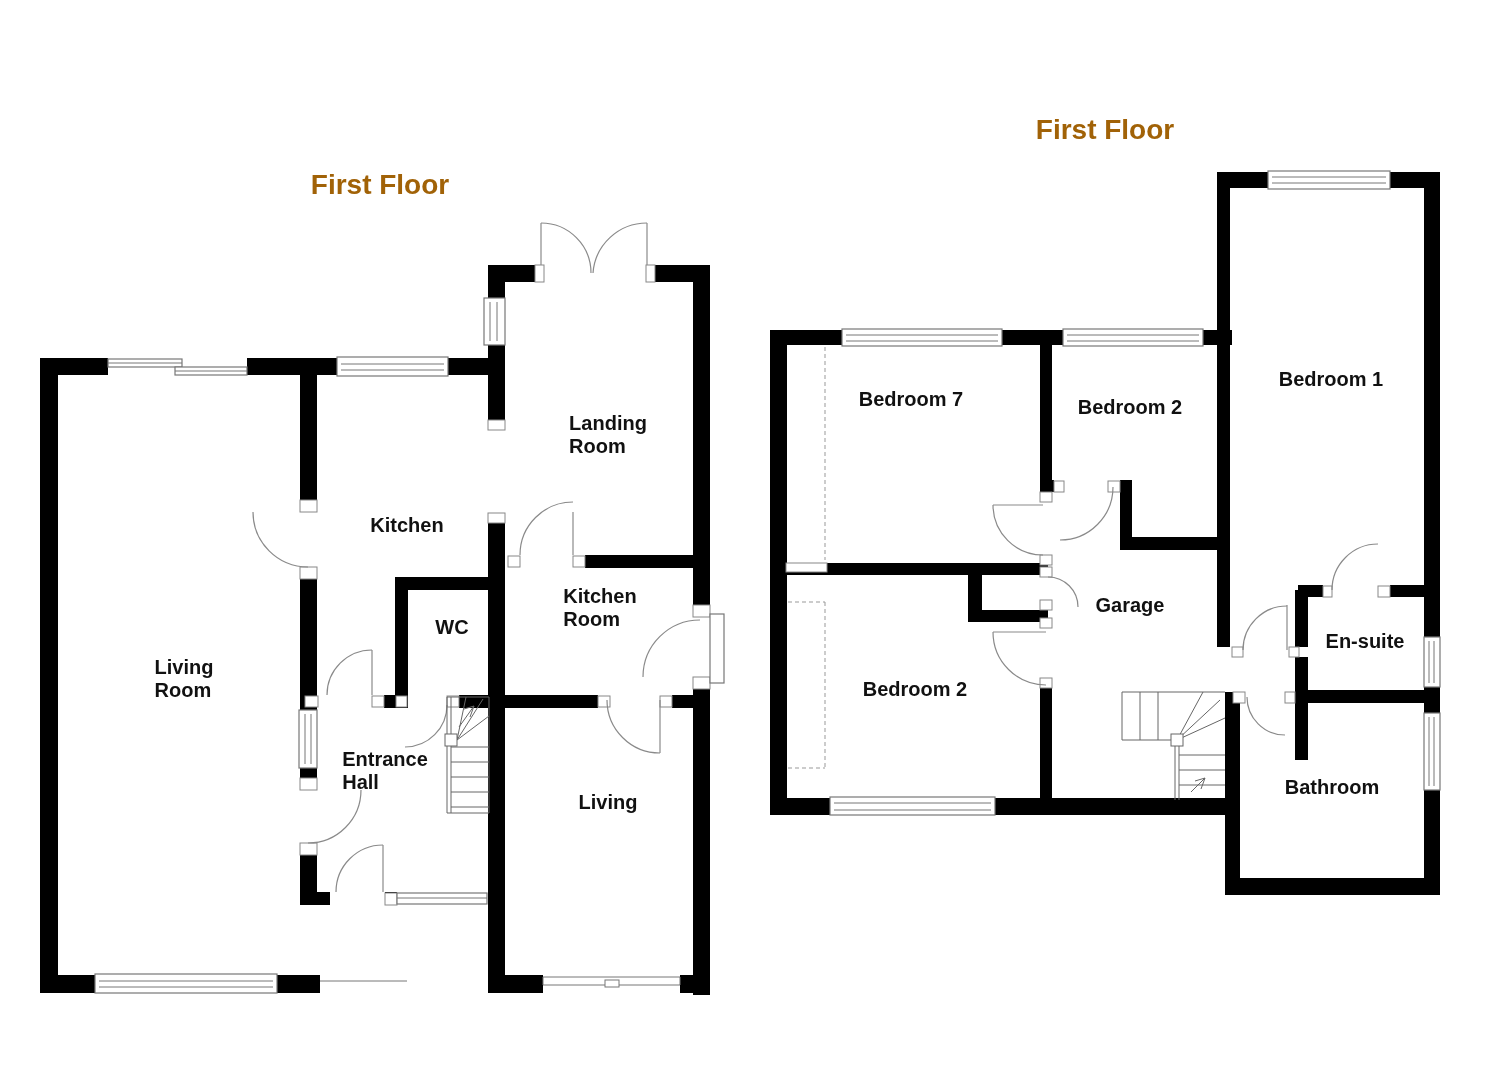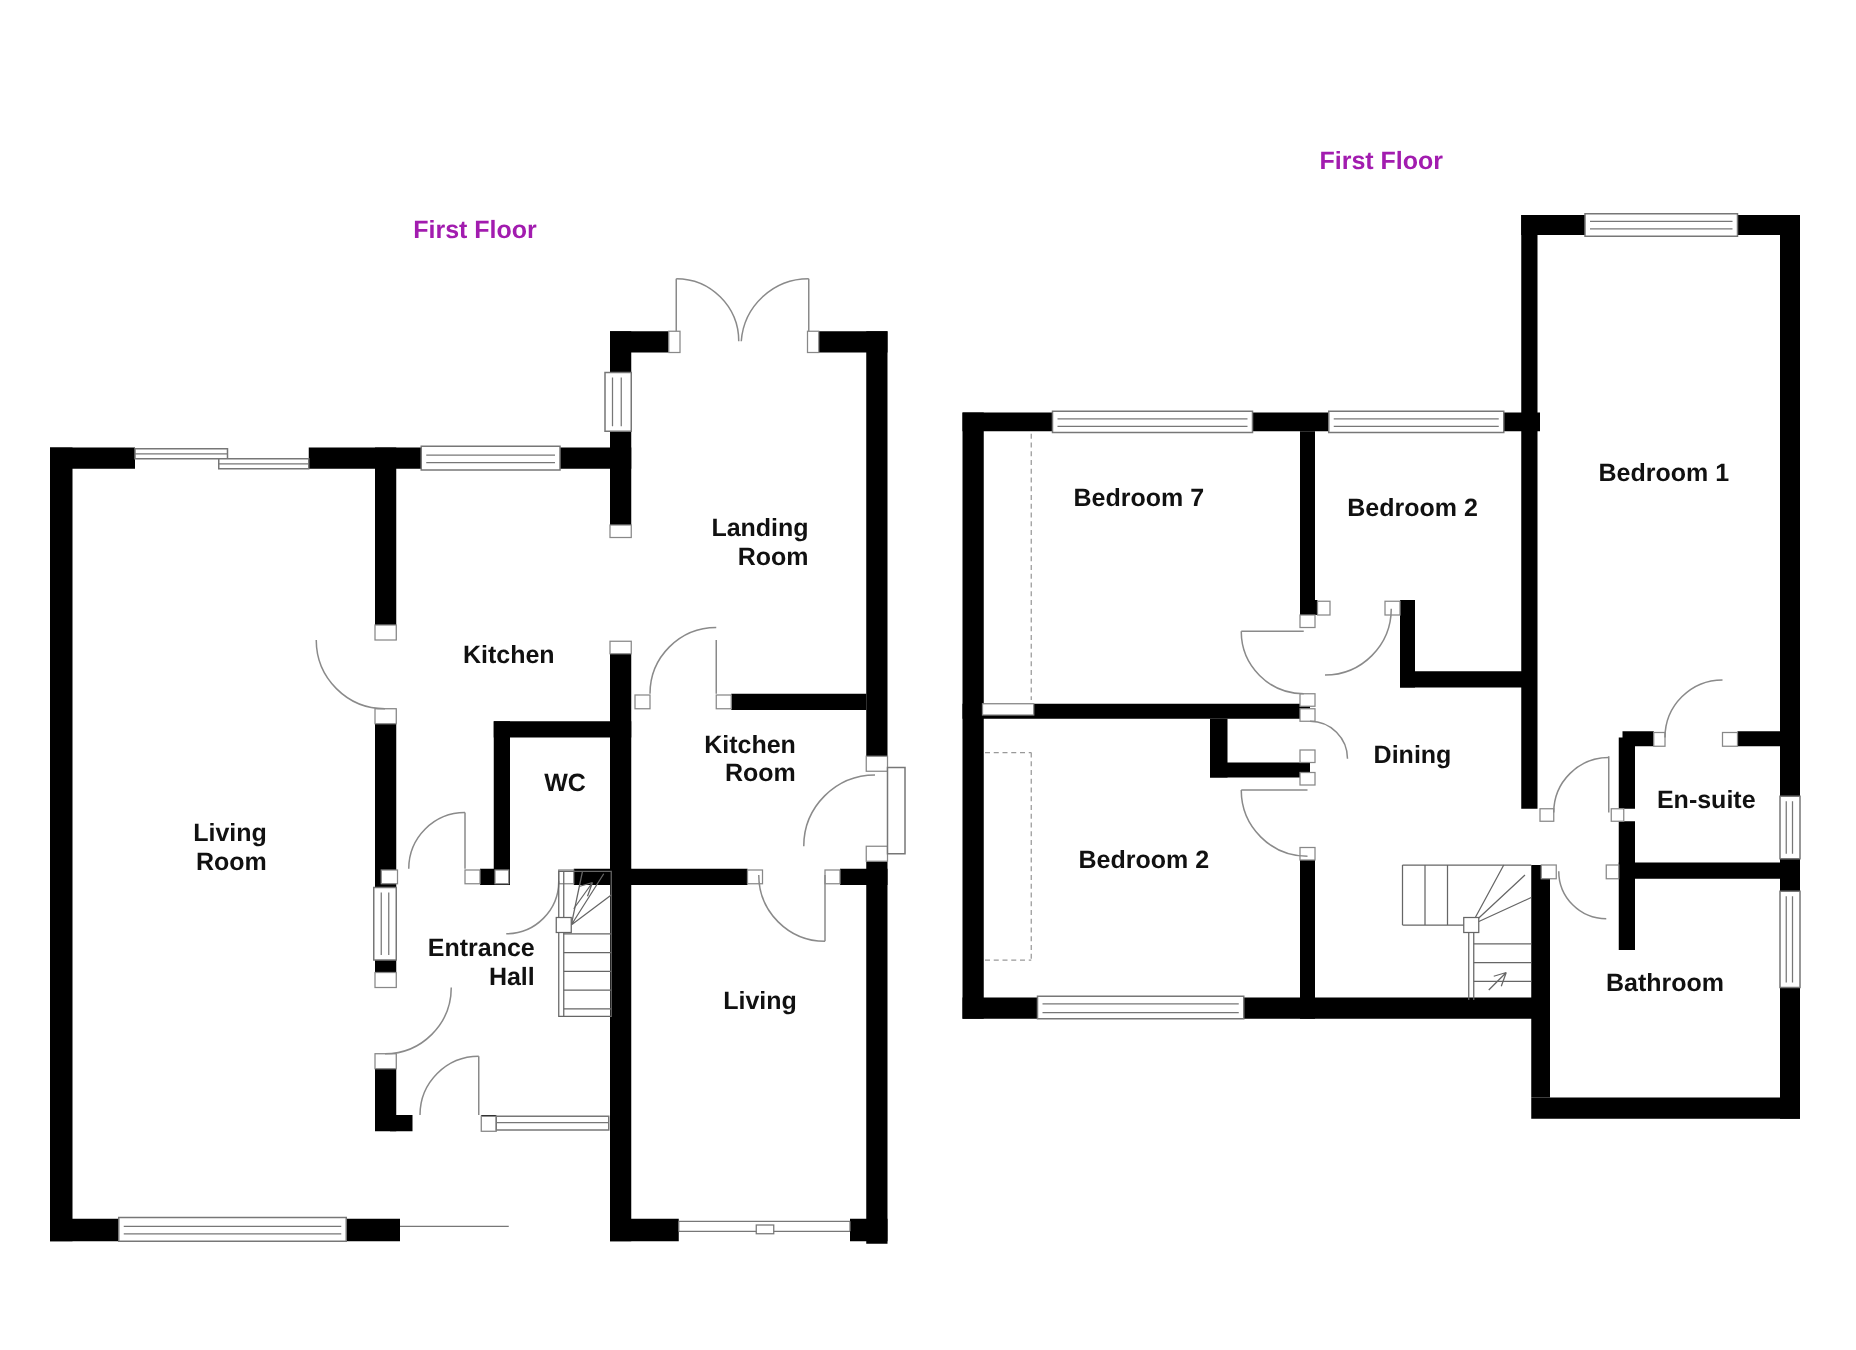--- a/index.html
+++ b/index.html
@@ -1,23 +1,23 @@
 <!DOCTYPE html>
 <html><head>
 <meta charset="utf-8">
 <style>
   html,body{margin:0;padding:0;background:#fff;}
   .plan{position:relative;width:1485px;height:1080px;background:#fff;overflow:hidden;
         font-family:"Liberation Sans",sans-serif;}
   .plan svg{position:absolute;left:0;top:0;}
-  .room-label{position:absolute;transform:translate(-50%,-50%);text-align:right;
+  .room-label{position:absolute;transform:translate(-50%,-50%);text-align:left;
               font-weight:bold;font-size:20px;line-height:23px;color:#111;white-space:nowrap;}
   .room-label span{display:block;}
   .floor-title{position:absolute;transform:translate(-50%,-50%);font-weight:bold;
-               font-size:20px;color:#a21caf;white-space:nowrap;}
+               font-size:28px;color:#a16207;white-space:nowrap;}
   .walls rect{fill:#000;}
   .jambs rect{fill:#fff;stroke:#888;stroke-width:1;}
   .win rect{fill:#fff;stroke:#777;stroke-width:1.2;}
   .win line{stroke:#777;stroke-width:1;}
   .doors path{fill:none;stroke:#8a8a8a;stroke-width:1.2;}
   .stairs path,.stairs line{fill:none;stroke:#666;stroke-width:1;}
   .stairs rect{fill:#fff;stroke:#666;stroke-width:1;}
   .dashed path{fill:none;stroke:#999;stroke-width:1;stroke-dasharray:4,3;}
   .thin path{fill:none;stroke:#777;stroke-width:1;}
   .thin rect{fill:#fff;stroke:#777;stroke-width:1;}
@@ -316,21 +316,21 @@
   <div class="room-label" style="left:911px;top:399px;">
     <span>Bedroom 7</span>
   </div>
   <div class="room-label" style="left:1130px;top:407px;">
     <span>Bedroom 2</span>
   </div>
   <div class="room-label" style="left:1331px;top:379px;">
     <span>Bedroom 1</span>
   </div>
   <div class="room-label" style="left:1130px;top:605px;">
-    <span>Dining</span>
+    <span>Garage</span>
   </div>
   <div class="room-label" style="left:1365px;top:641px;">
     <span>En-suite</span>
   </div>
   <div class="room-label" style="left:915px;top:689px;">
     <span>Bedroom 2</span>
   </div>
   <div class="room-label" style="left:1332px;top:787px;">
     <span>Bathroom</span>
   </div>

